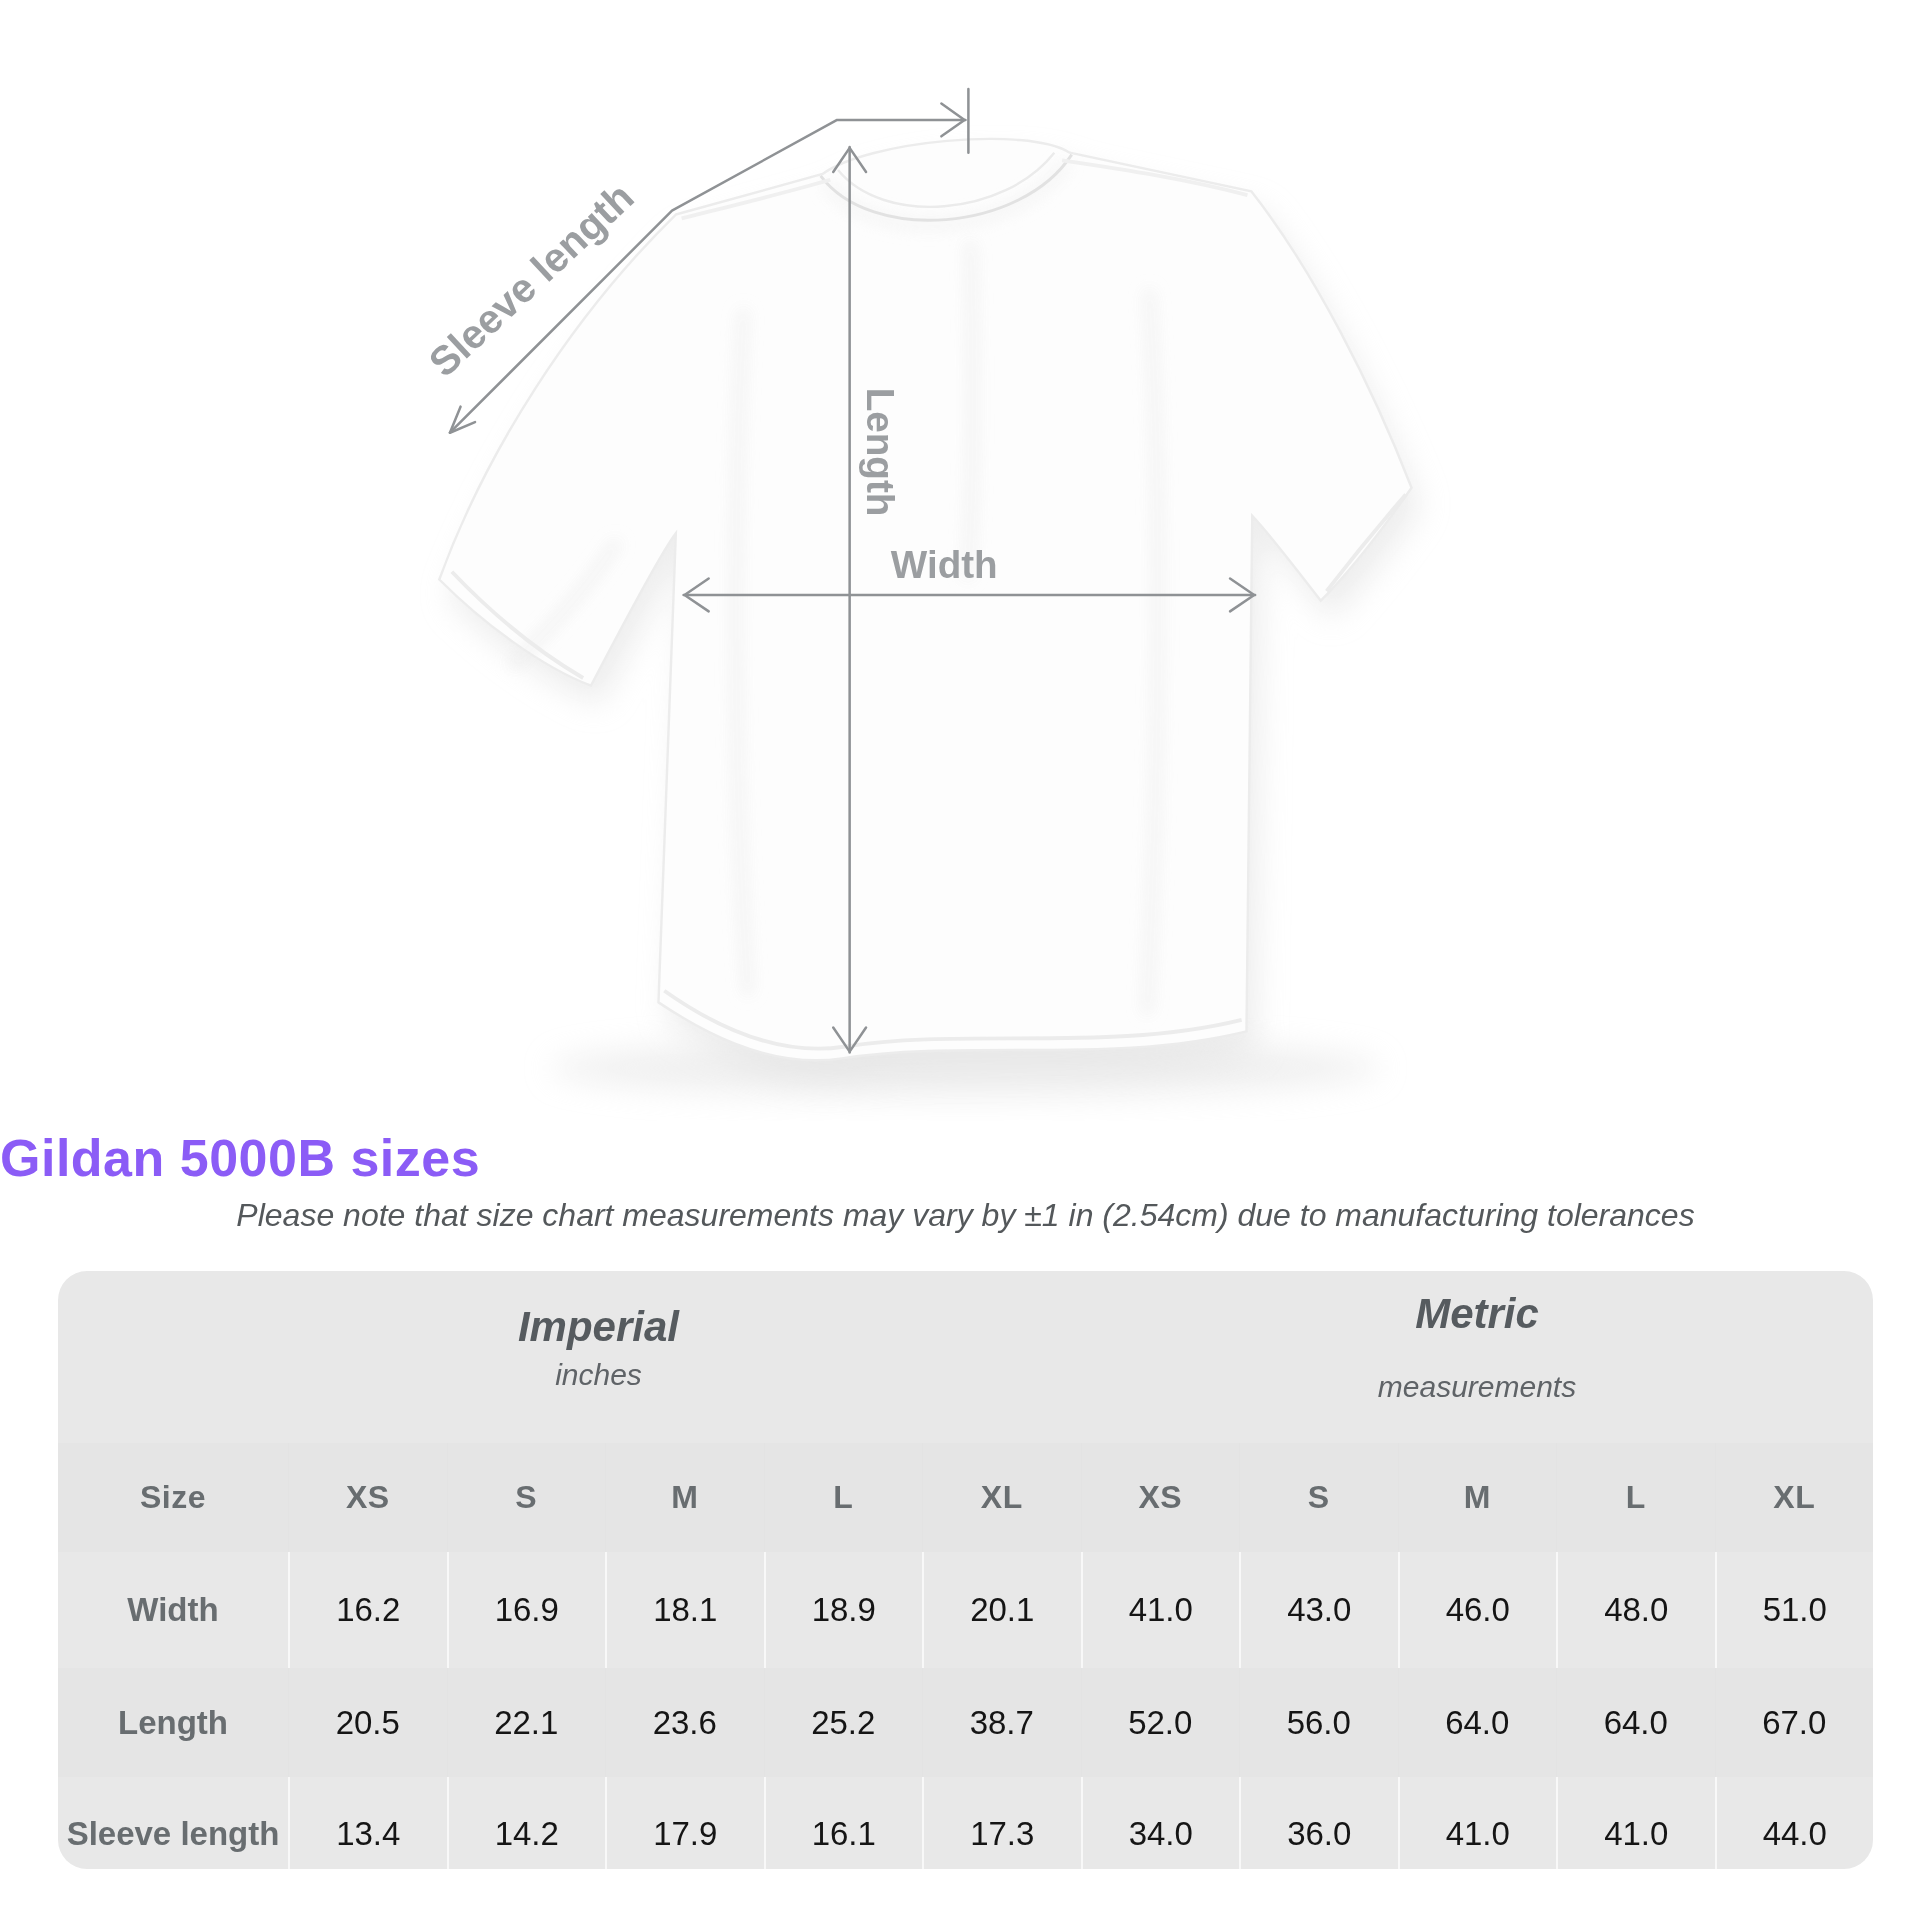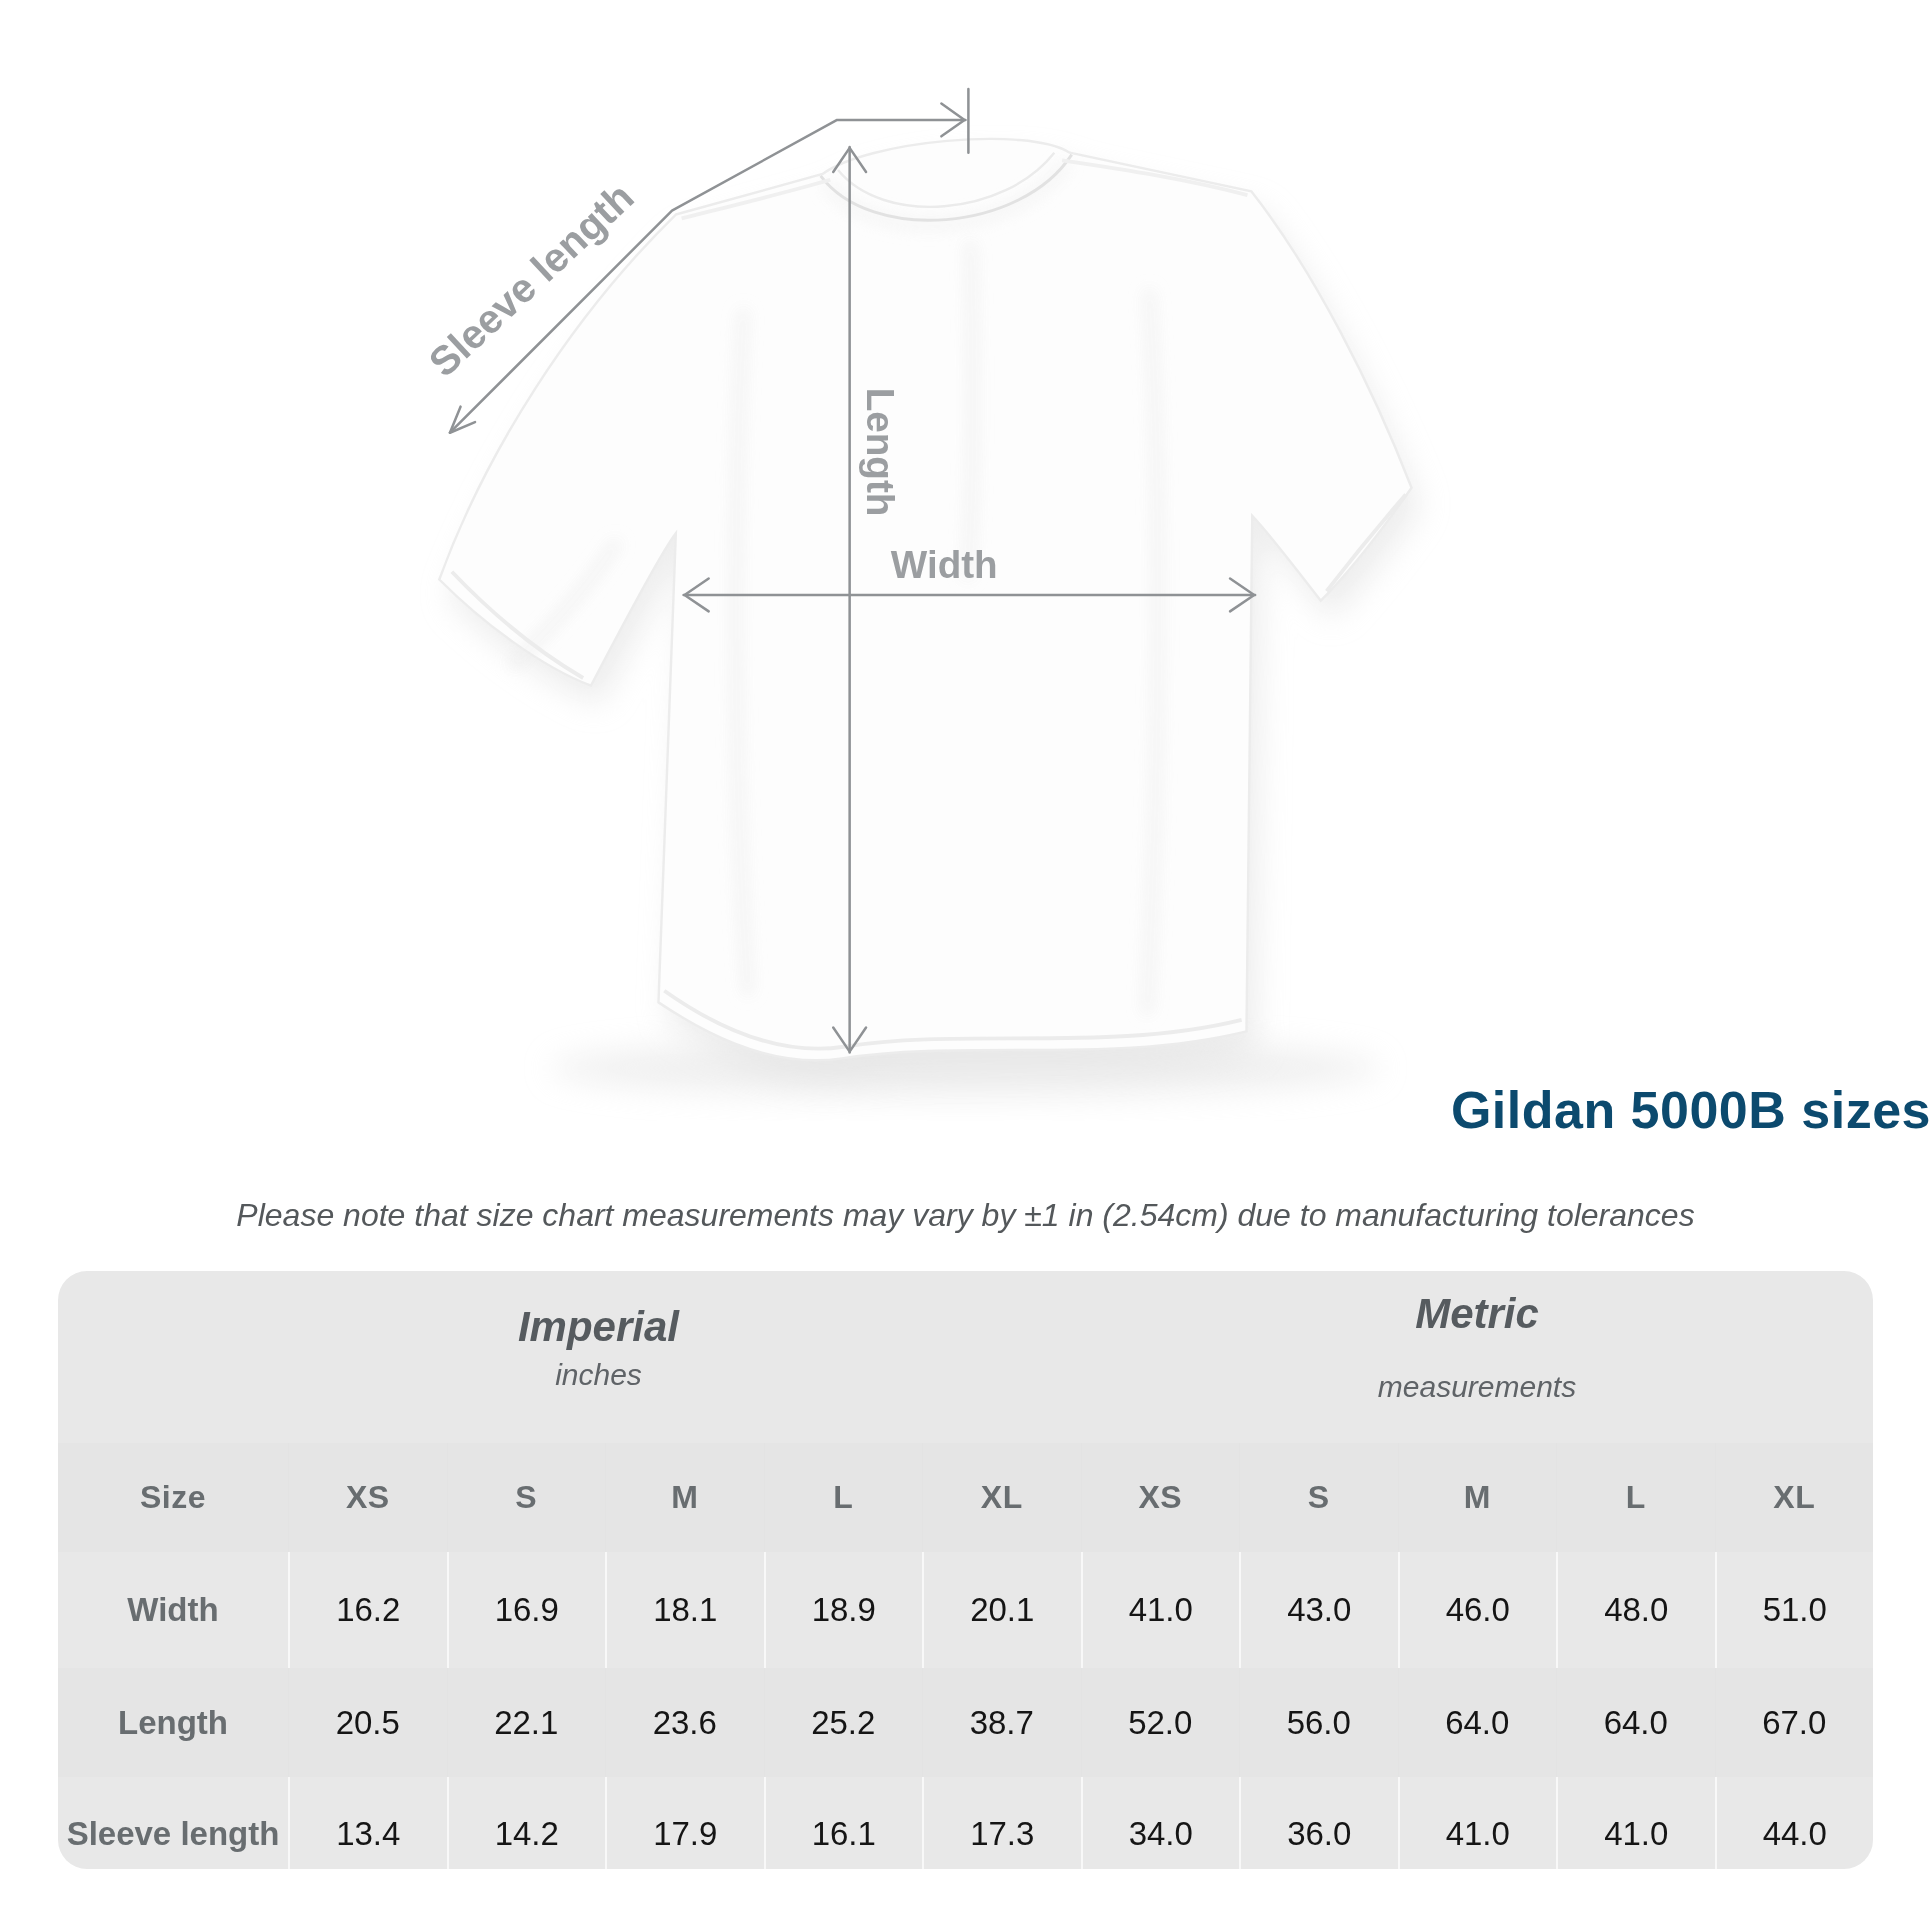--- a/index.html
+++ b/index.html
@@ -5,22 +5,22 @@
   html,body{margin:0;padding:0;background:#ffffff;}
   body{width:1931px;height:1931px;font-family:"Liberation Sans",sans-serif;}
   .page{position:relative;width:1931px;height:1931px;overflow:hidden;background:#fff;}
 
   
   .diagram-svg{position:absolute;left:0;top:0;display:block;}
   .diagram-svg text{font-family:"Liberation Sans",sans-serif;font-weight:bold;fill:#9b9ea1;}
   .ann{stroke:#8f9295;stroke-width:2.6;fill:none;stroke-linecap:round;stroke-linejoin:round;}
 
   
-  .title{position:absolute;left:0;top:1080px;width:1931px;text-align:right;
-         font-size:52px;font-weight:bold;color:#0c4a6e;letter-spacing:0.5px;}
+  .title{position:absolute;left:0;top:1128px;width:1931px;text-align:left;
+         font-size:52px;font-weight:bold;color:#8b5cf6;letter-spacing:0.5px;}
   .subtitle{position:absolute;left:0;top:1197px;width:1931px;text-align:center;
          font-size:32px;font-style:italic;color:#54585b;}
 
   
   .size-table{position:absolute;left:58px;top:1271px;width:1815px;height:598px;
               border-radius:29px;overflow:hidden;}
   .band{position:relative;height:172px;background:#e8e8e8;}
   .grp{position:absolute;top:0;height:151px;display:flex;flex-direction:column;
        align-items:center;justify-content:center;gap:6.8px;padding-top:1.9px;box-sizing:border-box;}
   .grp-imperial{left:0;width:1081px;}

